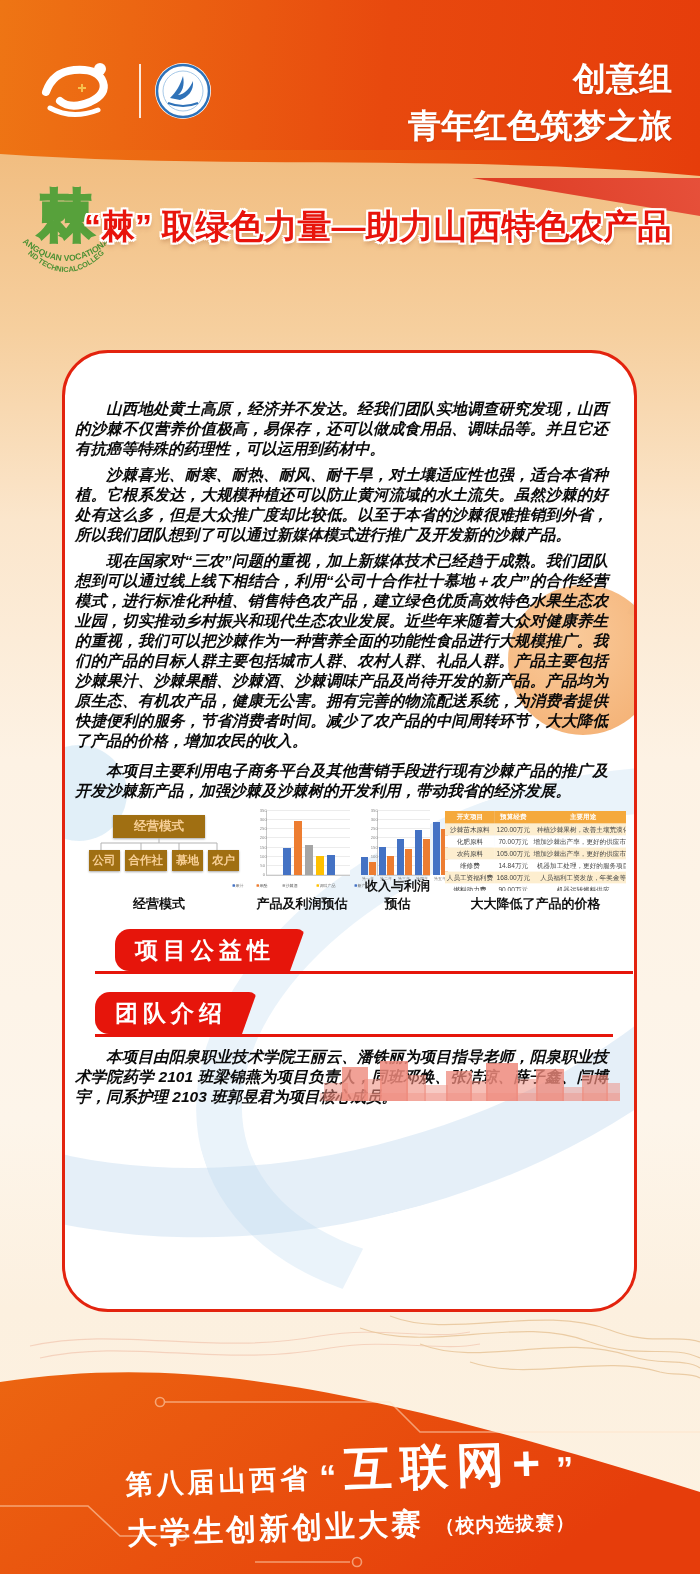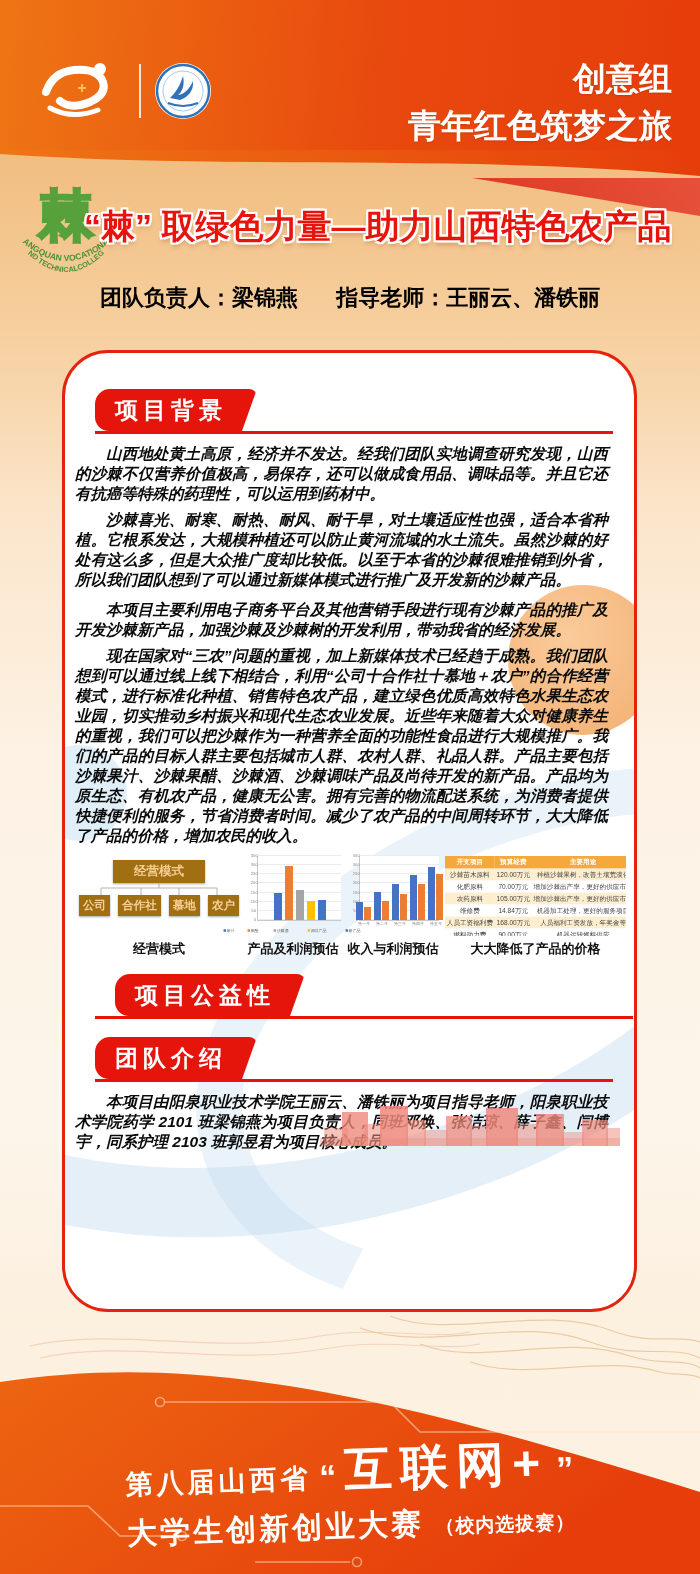--- a/index.html
+++ b/index.html
@@ -49,27 +49,27 @@
   .sec-head{margin-left:30px;width:518px;border-bottom:3px solid #e6150b;}
   .tab{display:inline-block;background:#e6150b;color:#fff;font-weight:900;font-size:23px;
        letter-spacing:5px;padding:6px 30px 5px 20px;border-radius:15px 8px 0 14px;
        clip-path:polygon(0 0,100% 0,calc(100% - 15px) 100%,0 100%);}
   .para{margin:10px 26px 0 10px;font-size:15.5px;line-height:20px;font-weight:700;
        text-align:justify;text-indent:2em;color:#0a0a0a;font-style:italic;}
   .para.cont{margin-top:6px;}
   .mt22{margin-top:22px;} .mt16{margin-top:16px;padding-left:20px;} .mt18{margin-top:18px;font-family:Liberation Serif, serif;}
 
   
-  .figrow{display:flex;margin:10px 8px 0 14px;gap:6px;}
+  .figrow{display:flex;margin:10px 8px 0 14px;gap:15px;}
   .figrow figure{margin:0;display:flex;flex-direction:column;height:102px;}
   .figrow figcaption{margin-top:auto;text-align:center;font-size:13px;font-weight:900;color:#111;}
   .orgfig{width:160px;}
   .org-root{margin:4px auto 0;width:92px;text-align:center;background:#a06f12;color:#f7cf96;
        font-size:12.5px;font-weight:700;padding:3px 0;box-shadow:0 1px 2px rgba(0,0,0,.35);}
-  .org-kids{display:flex;justify-content:space-between;gap:5px;}
+  .org-kids{display:flex;justify-content:flex-end;gap:5px;}
   .org-kid{background:#a06f12;color:#f7cf96;font-size:11.5px;font-weight:700;
        padding:3px 4px;box-shadow:0 1px 2px rgba(0,0,0,.35);white-space:nowrap;}
   .chartfig{width:96px;justify-content:space-between;} .chartfig2{width:106px;}
   .plot{position:relative;height:64px;margin-left:12px;border-left:1px solid #c9c9c9;
        border-bottom:1px solid #c9c9c9;background:#fff;}
   .grid{position:absolute;left:0;right:0;height:1px;background:#ececec;}
   .ytick{position:absolute;left:-12px;width:10px;text-align:right;font-size:8px;color:#8a8a8a;
        transform:scale(.52) translateY(50%);transform-origin:right bottom;}
   .bars{position:absolute;inset:0;display:flex;align-items:flex-end;justify-content:center;gap:3px;padding:0 2px;}
   .bar{width:8px;}
@@ -150,42 +150,34 @@
       </defs>
       <text font-size="8.5" font-weight="bold" fill="#4c9134" text-anchor="middle">
         <textPath href="#arcA" startOffset="50%">YANGQUAN VOCATIONAL</textPath>
       </text>
       <text font-size="7.5" font-weight="bold" fill="#4c9134" text-anchor="middle">
         <textPath href="#arcB" startOffset="50%">AND TECHNICALCOLLEGE</textPath>
       </text>
     </svg>
   </div>
   <h1 class="main-title">“棘” 取绿色力量—助力山西特色农产品</h1>
-  <div class="team-line">
-    <span>团队负责人：</span><span>梁锦燕</span>
-    <span style="display:inline-block;width:26px;"></span>
-    <span>指导老师：</span><span>王丽云、潘铁丽</span>
-  </div>
 
   <section class="card">
     <div class="wm wm-arc1"></div>
     <div class="wm wm-arc2"></div>
     <div class="wm wm-sun"></div>
     <div class="wm wm-bub"></div>
 
     <div class="card-content">
 
-      <div class="sec-head">
-        <span class="tab">项目背景</span>
-      </div>
       <p class="para">山西地处黄土高原，经济并不发达。经我们团队实地调查研究发现，山西的沙棘不仅营养价值极高，易保存，还可以做成食用品、调味品等。并且它还有抗癌等特殊的药理性，可以运用到药材中。</p>
       <p class="para cont">沙棘喜光、耐寒、耐热、耐风、耐干旱，对土壤适应性也强，适合本省种植。它根系发达，大规模种植还可以防止黄河流域的水土流失。虽然沙棘的好处有这么多，但是大众推广度却比较低。以至于本省的沙棘很难推销到外省，所以我们团队想到了可以通过新媒体模式进行推广及开发新的沙棘产品。</p>
 
+      <p class="para cont">现在国家对“三农”问题的重视，加上新媒体技术已经趋于成熟。我们团队想到可以通过线上线下相结合，利用“公司十合作社十慕地＋农户”的合作经营模式，进行标准化种植、销售特色农产品，建立绿色优质高效特色水果生态农业园，切实推动乡村振兴和现代生态农业发展。近些年来随着大众对健康养生的重视，我们可以把沙棘作为一种营养全面的功能性食品进行大规模推广。我们的产品的目标人群主要包括城市人群、农村人群、礼品人群。产品主要包括沙棘果汁、沙棘果醋、沙棘酒、沙棘调味产品及尚待开发的新产品。产品均为原生态、有机农产品，健康无公害。拥有完善的物流配送系统，为消费者提供快捷便利的服务，节省消费者时间。减少了农产品的中间周转环节，大大降低了产品的价格，增加农民的收入。</p>
       <p class="para">本项目主要利用电子商务平台及其他营销手段进行现有沙棘产品的推广及开发沙棘新产品，加强沙棘及沙棘树的开发利用，带动我省的经济发展。</p>
-      <p class="para cont">现在国家对“三农”问题的重视，加上新媒体技术已经趋于成熟。我们团队想到可以通过线上线下相结合，利用“公司十合作社十慕地＋农户”的合作经营模式，进行标准化种植、销售特色农产品，建立绿色优质高效特色水果生态农业园，切实推动乡村振兴和现代生态农业发展。近些年来随着大众对健康养生的重视，我们可以把沙棘作为一种营养全面的功能性食品进行大规模推广。我们的产品的目标人群主要包括城市人群、农村人群、礼品人群。产品主要包括沙棘果汁、沙棘果醋、沙棘酒、沙棘调味产品及尚待开发的新产品。产品均为原生态、有机农产品，健康无公害。拥有完善的物流配送系统，为消费者提供快捷便利的服务，节省消费者时间。减少了农产品的中间周转环节，大大降低了产品的价格，增加农民的收入。</p>
 
       <div class="figrow">
         <figure class="orgfig">
           <div class="org-root">经营模式</div>
           <svg width="160" height="12" viewBox="0 0 160 12">
             <g stroke="#b3b3b3" stroke-width="1">
               <line x1="80" y1="0" x2="80" y2="5"></line>
                 <line x1="22" y1="5" x2="138" y2="5"></line>
               <line x1="22" y1="5" x2="22" y2="12"></line>
                 <line x1="62" y1="5" x2="62" y2="12"></line>

